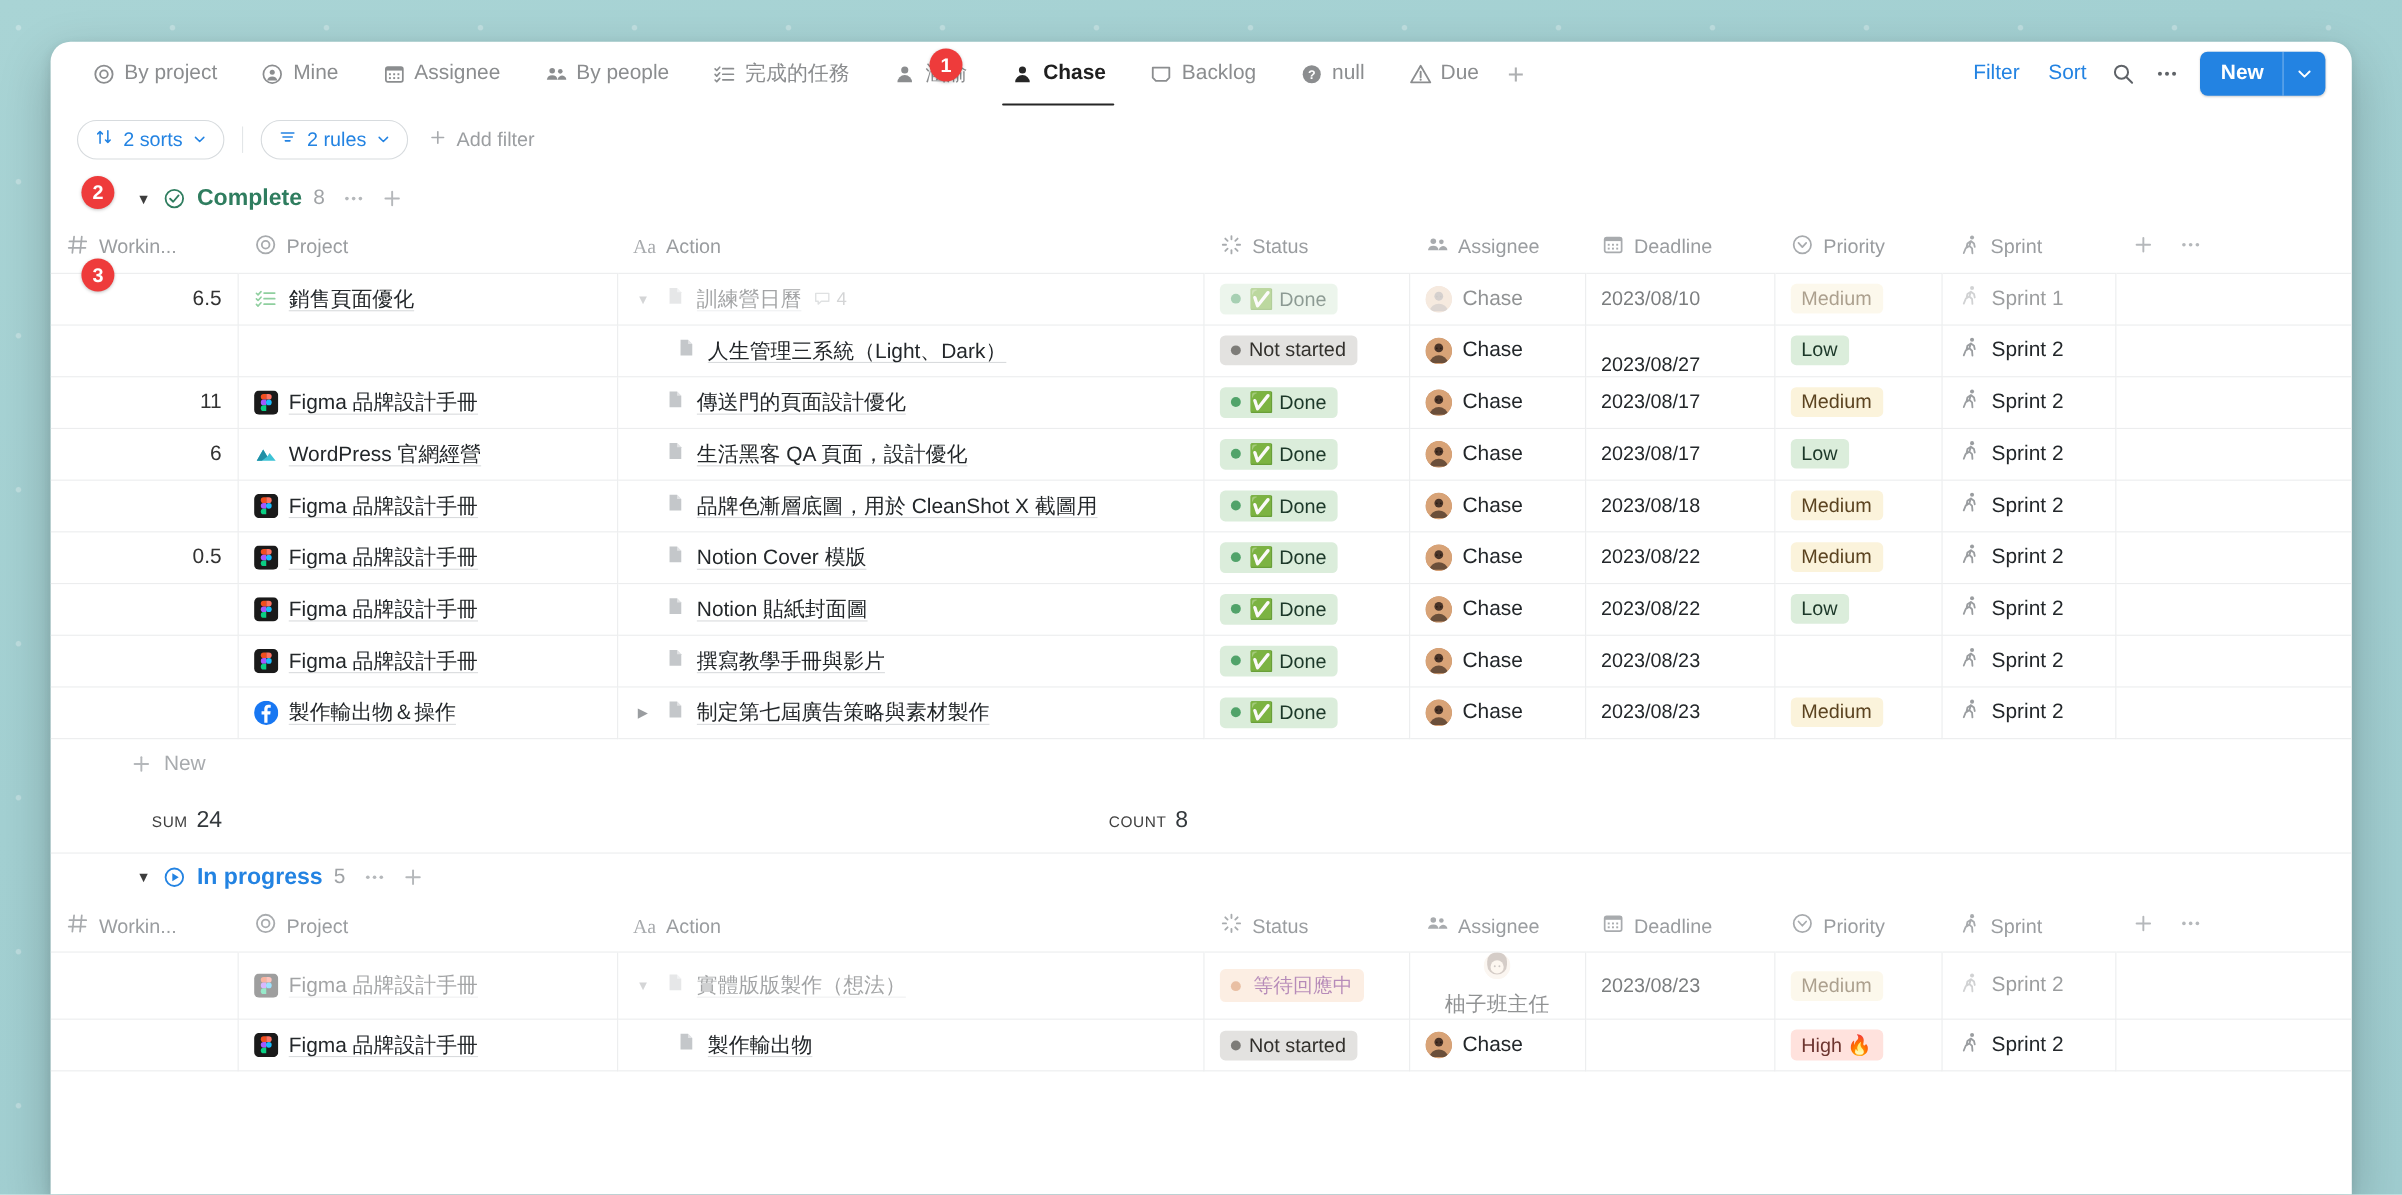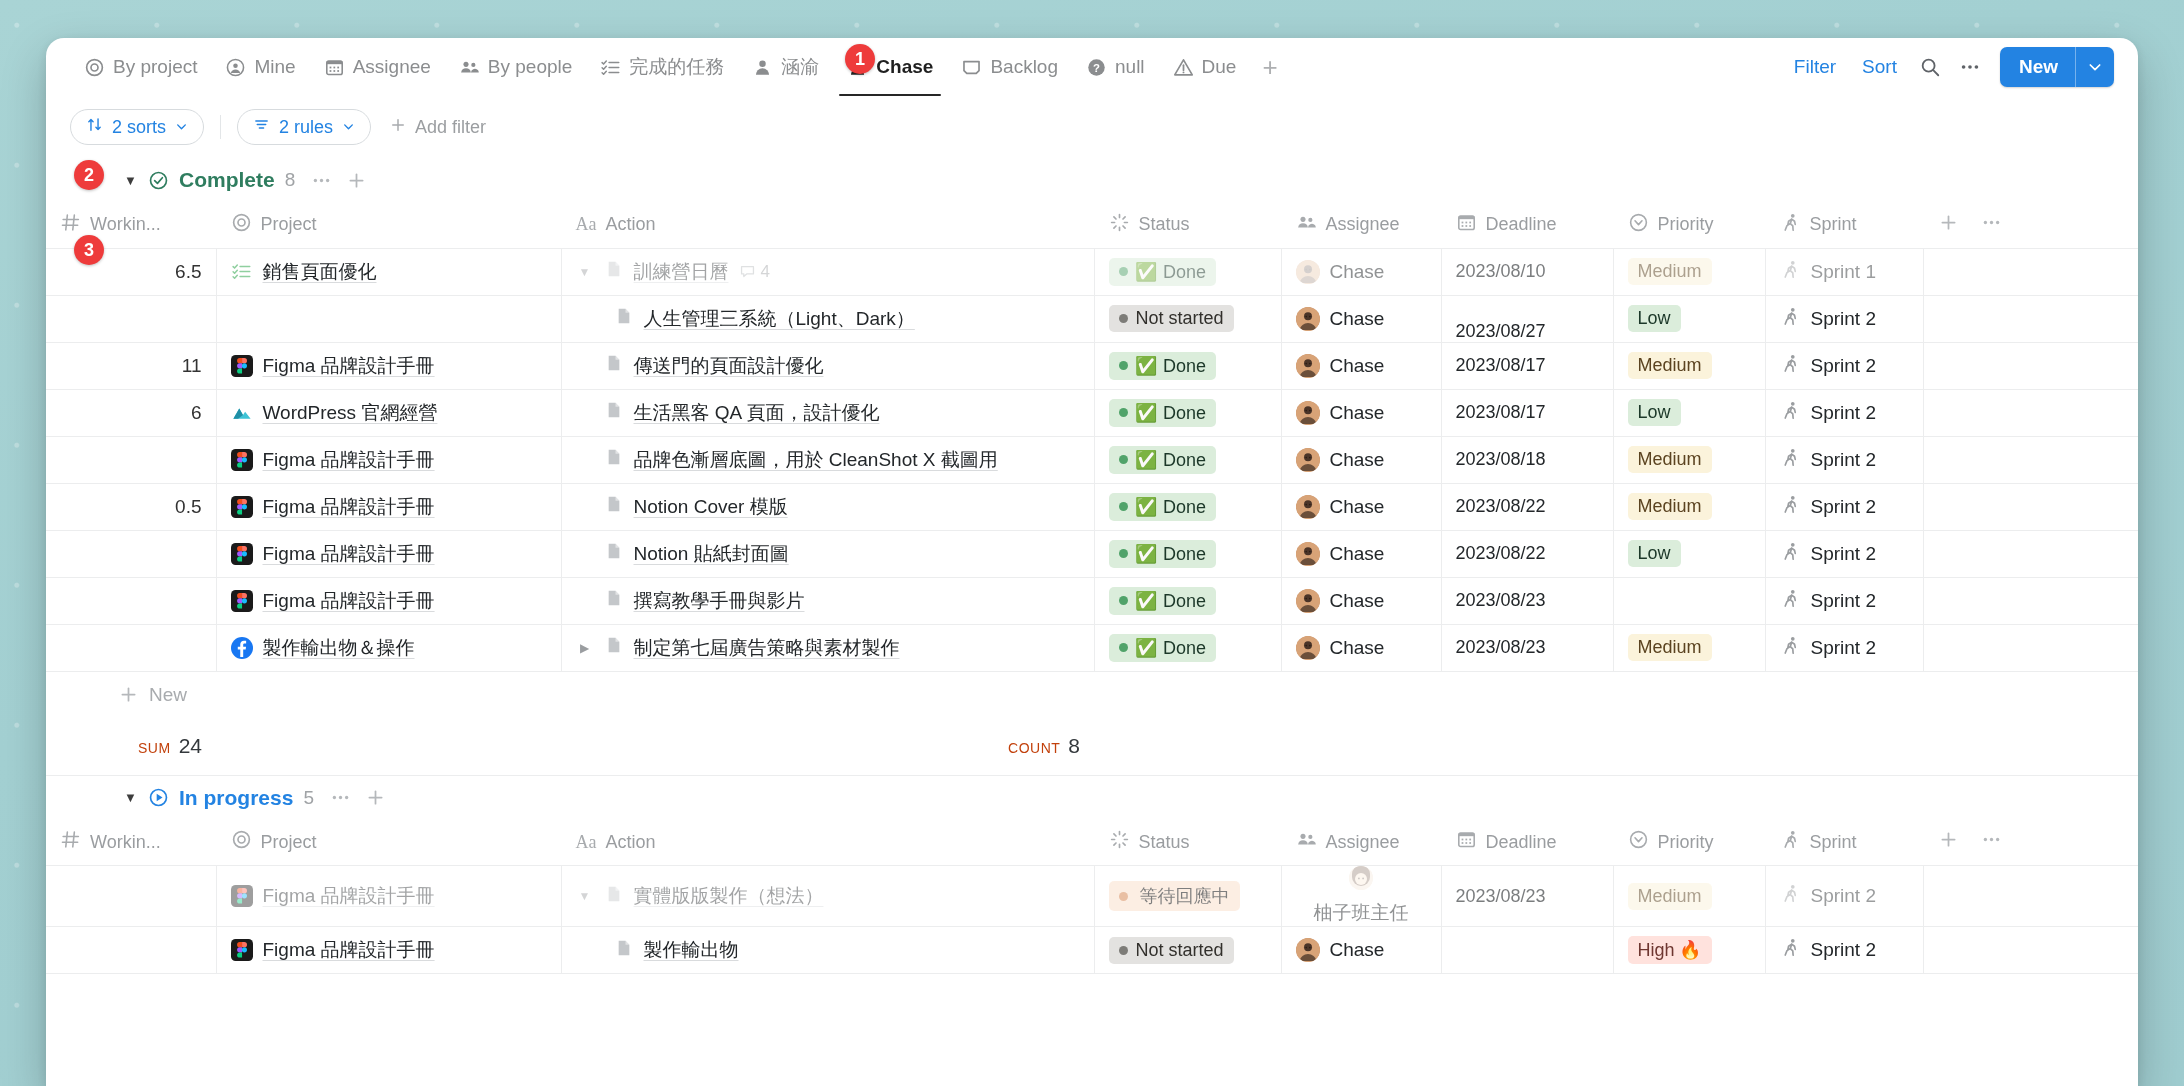--- a/index.html
+++ b/index.html
@@ -33,21 +33,21 @@
     overflow:hidden;
   }
 
   
   .tabbar{
     height:58px;
     display:flex; align-items:stretch;
     padding:0 22px 0 24px;
     position:relative;
   }
-  .tabs{ display:flex; align-items:stretch; gap:0; }
+  .tabs{ display:flex; align-items:stretch; gap:12px; }
   .tab{
     display:flex; align-items:center; gap:8px;
     padding:0 14px;
     font-size:19px; color:#8b8d8f; white-space:nowrap;
     position:relative; cursor:pointer;
   }
   .tab.active{ color:#1f1f1f; font-weight:600; }
   .tab.active::after{
     content:""; position:absolute; left:6px; right:6px; bottom:0;
     height:2.5px; background:#262626; border-radius:2px;
@@ -121,21 +121,21 @@
   .indent{ padding-left:52px; }
   .cmt{ display:inline-flex; align-items:center; gap:5px; color:#9a9da0; font-size:17px;}
 
   .tag{ display:inline-flex; align-items:center; gap:8px; border-radius:5px; padding:3px 10px; font-size:18px; }
   .dot{ width:9px;height:9px;border-radius:50%; flex:0 0 auto;}
   .avatar{ width:24px;height:24px;border-radius:50%; flex:0 0 auto; display:inline-flex;align-items:center;justify-content:center;font-size:13px; overflow:hidden;}
 
   .newrow{ display:flex; align-items:center; gap:10px; padding:12px 0 12px 72px; color:#a8abae; font-size:19px; cursor:pointer;}
   .subnew{ display:flex; align-items:center; gap:9px; color:#a8abae; font-size:18px; padding:0 0 0 14px;}
   .summary{ display:flex; align-items:center; height:58px; border-bottom:1px solid #ecedee;}
-  .sum-lbl{ font-size:14px; color:#c2410c; letter-spacing:.5px; }
+  .sum-lbl{ font-size:14px; color:#404040; letter-spacing:.5px; }
   .sum-val{ font-size:21px; color:#33383c; margin-left:8px;}
 
   .runner{ display:inline-block; }
 </style>
 </head>
 <body>
 
 <div class="bg-texture"></div>
 
 <div class="window">
@@ -1323,21 +1323,21 @@
                   <span class="sub-caret">▼</span>
                   <span class="pagicon"><svg width="20" height="20" viewBox="0 0 24 24">
                       <path d="M5.6 3.4h8.2l4.6 4.6v12.6H5.6z" fill="#c4c7ca"></path>
                       <path d="M13.8 3.4v4.6h4.6" fill="#fff" opacity=".5"></path>
                     </svg></span>
                   <span class="underline-txt">實體版版製作（想法）</span>
                 </div>
               </td>
               <td class="vline">
                 <div class="cell">
-                  <span class="tag" style="background:#fadec9;color:#000000;opacity:.5;gap:12px;">
+                  <span class="tag" style="background:#fadec9;color:#701a75;opacity:.5;gap:12px;">
                     <span class="dot" style="background:#d4804a"></span>
                     <span>等待回應中</span>
                   </span>
                 </div>
               </td>
               <td class="vline">
                 <div class="cell" style="opacity:.5;flex-direction:column;">
                   <span class="avatar" style="background:#e8d6c2;opacity:.5;">
                     <svg width="24" height="24" viewBox="0 0 24 24">
                       <circle cx="12" cy="12" r="12" fill="#f0dcc6"></circle>

